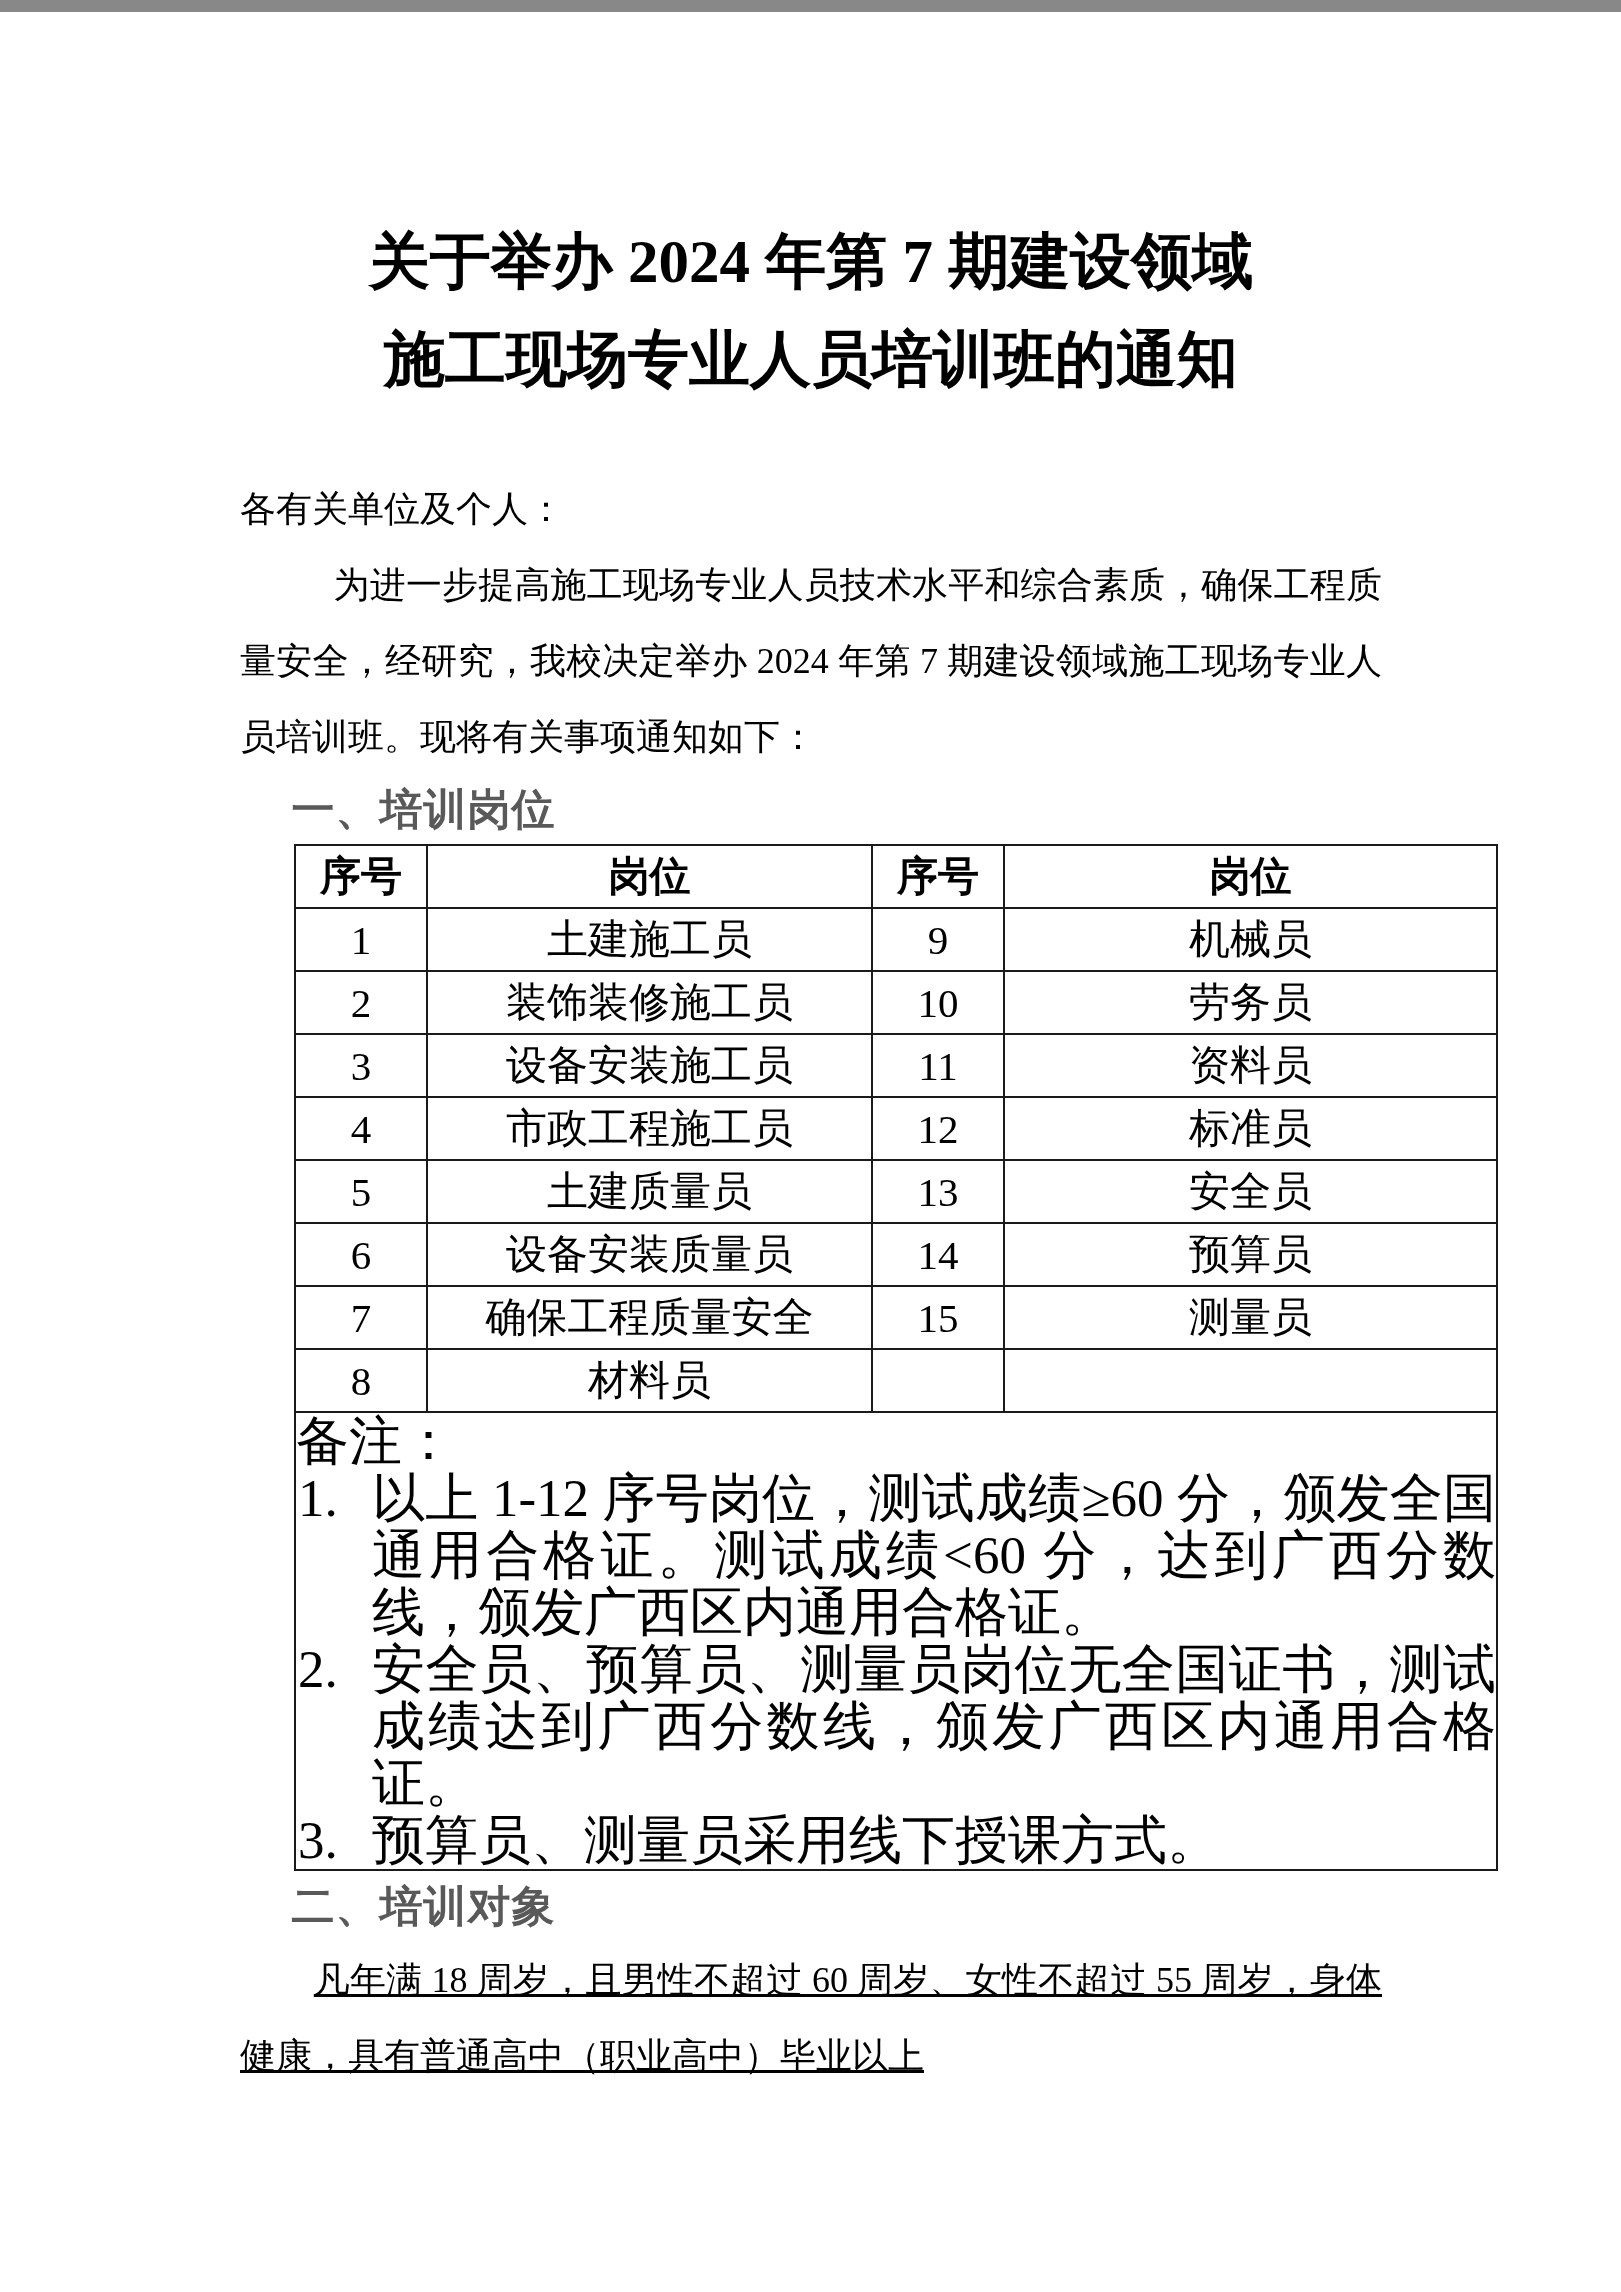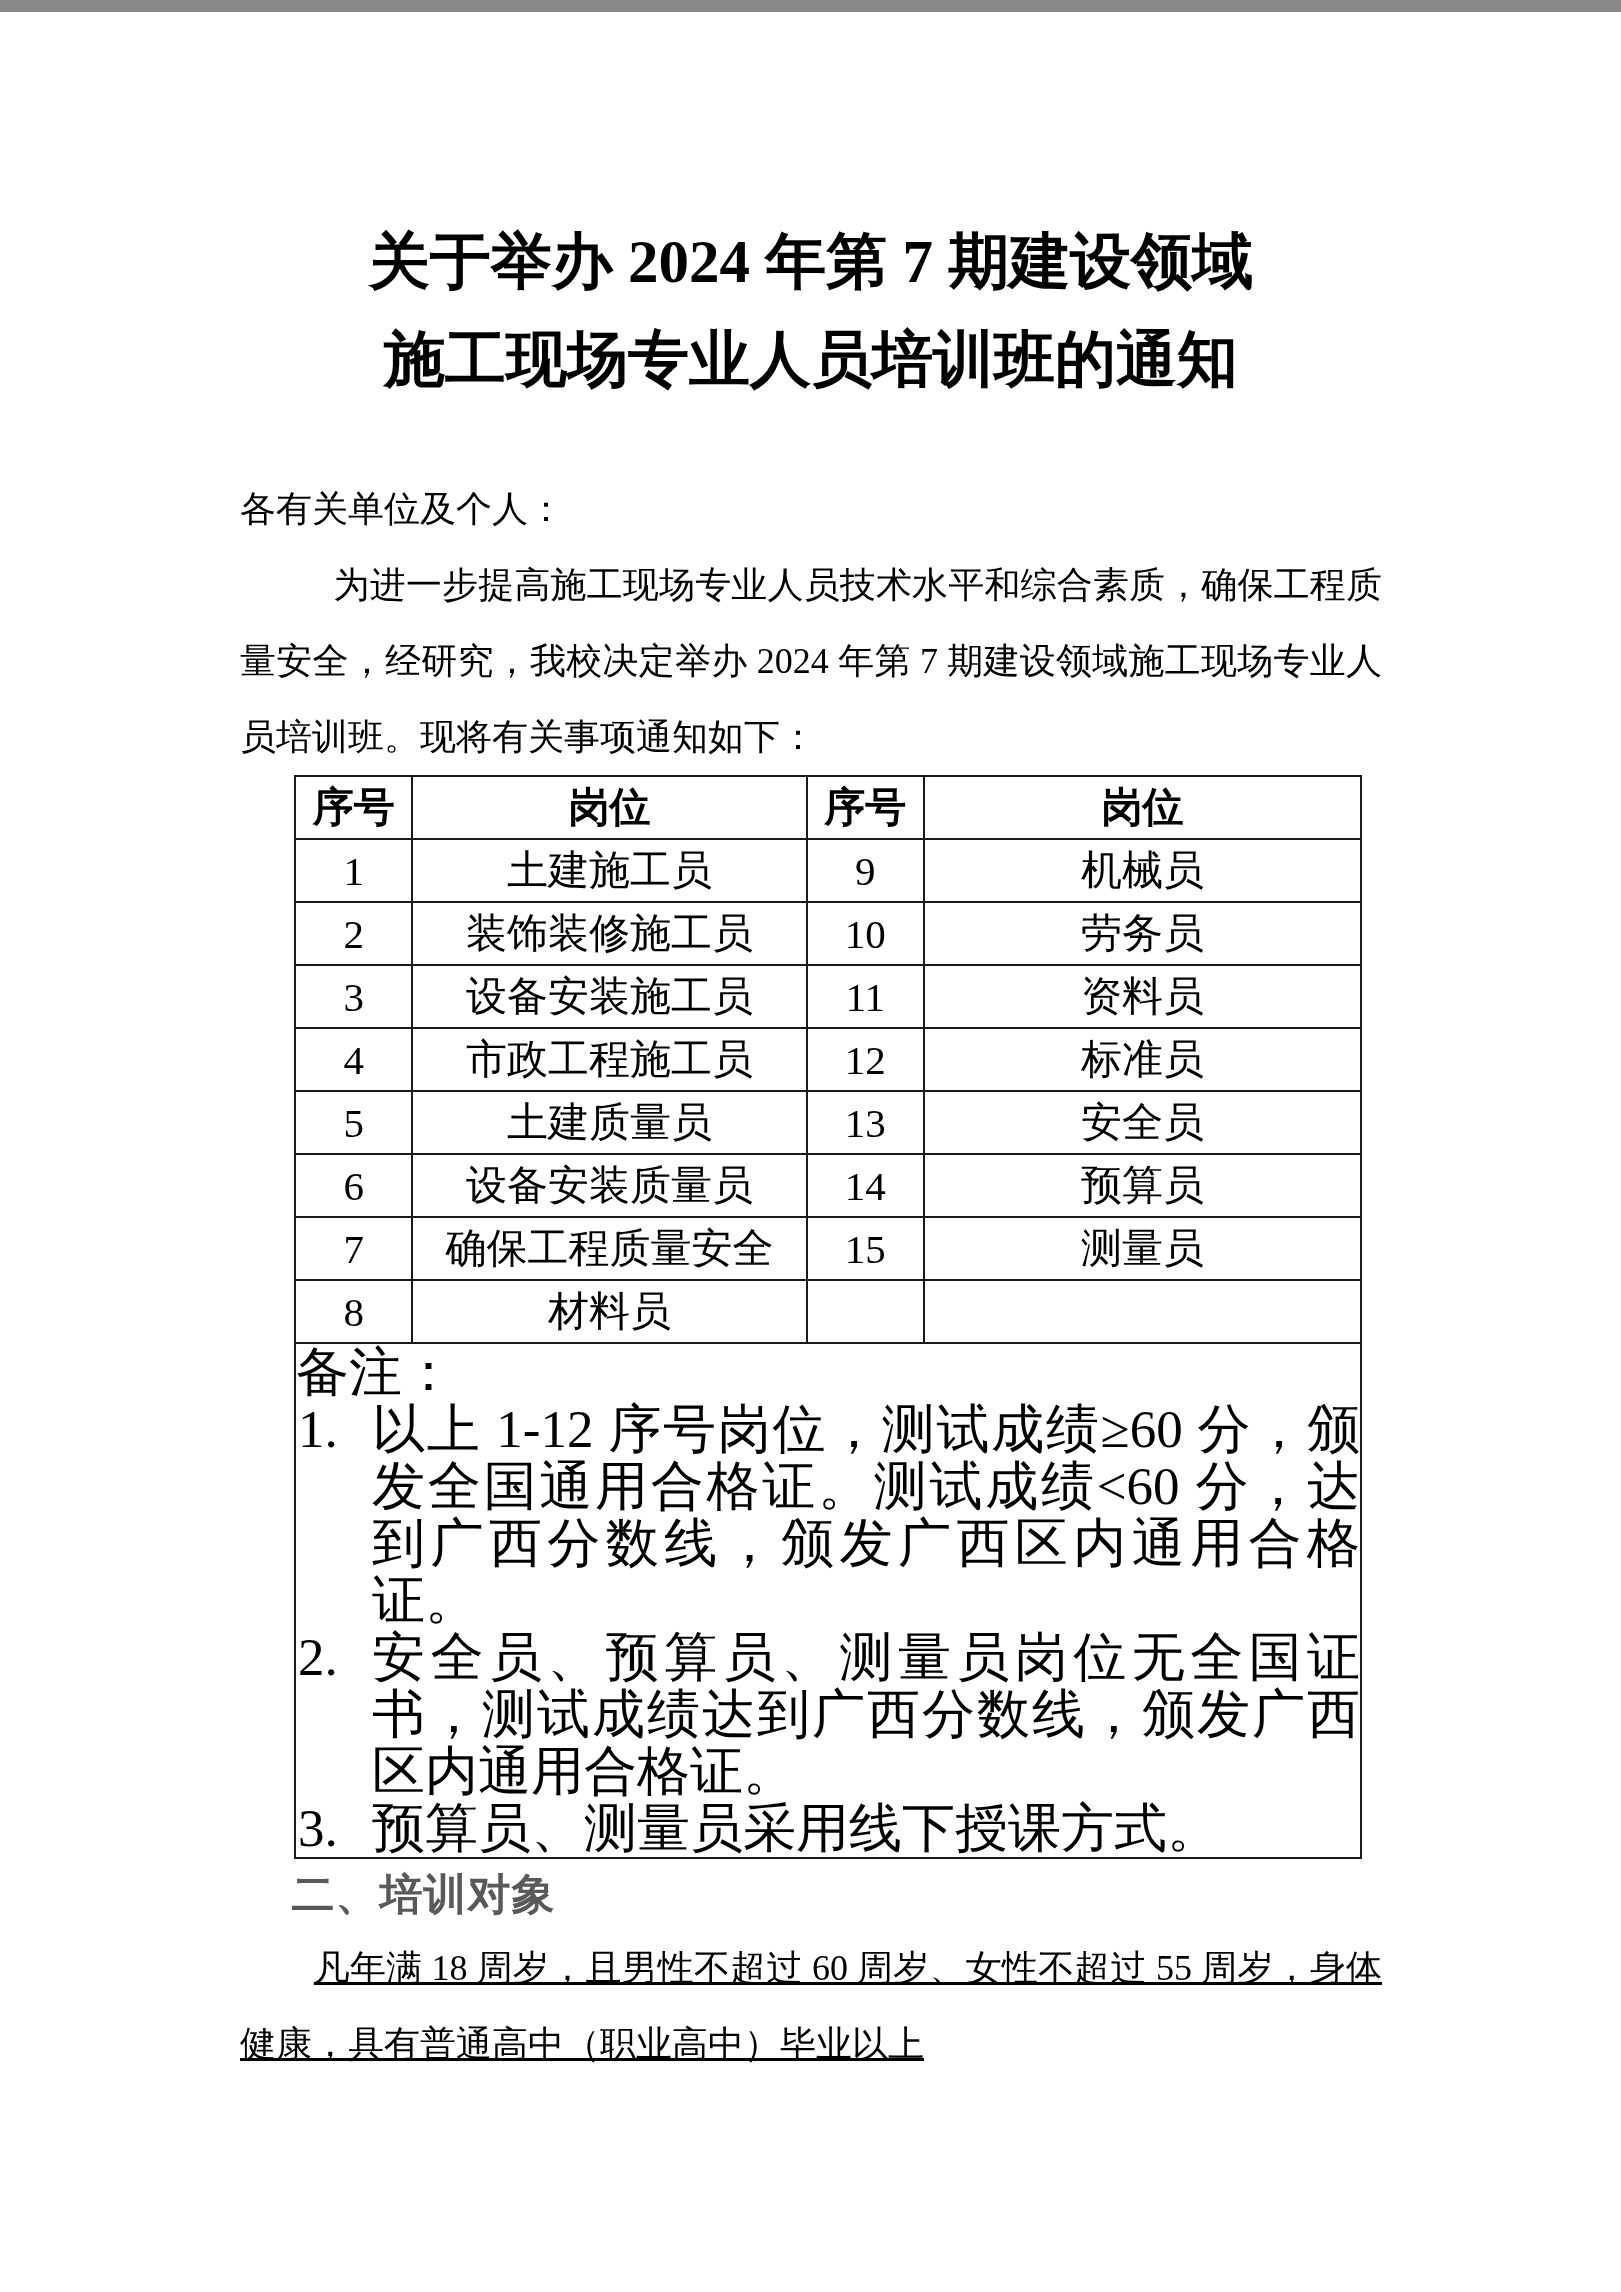--- a/index.html
+++ b/index.html
@@ -52,21 +52,21 @@
     color: #595959;
     line-height: 69px;
     text-indent: 1.2em;
     letter-spacing: 1px;
   }
   .section-heading.second { line-height: 71px; }
   table.positions {
     border-collapse: collapse;
     table-layout: fixed;
     margin-left: 54px;
-    width: 1068px;
+    width: 1204px;
     margin-top: 0;
   }
   table.positions th, table.positions td {
     border: 2px solid #1a1a1a;
     text-align: center;
     vertical-align: middle;
     font-size: 41px;
     height: 61px;
     padding: 0;
     font-family: "Liberation Serif", "DejaVu Serif", serif;
@@ -102,20 +102,21 @@
 
     <h1 class="doc-title">
       <span>关于举办 2024 年第 7 期建设领域</span><br>
       <span>施工现场专业人员培训班的通知</span>
     </h1>
 
     <p class="body-text salutation">各有关单位及个人：</p>
 
     <p class="body-text para">为进一步提高施工现场专业人员技术水平和综合素质，确保工程质量安全，经研究，我校决定举办 2024 年第 7 期建设领域施工现场专业人员培训班。现将有关事项通知如下：</p>
 
+    <h2 class="section-heading">一、培训岗位</h2>
 
     <table class="positions">
       <colgroup>
         <col style="width:11%">
         <col style="width:37%">
         <col style="width:11%">
         <col style="width:41%">
       </colgroup>
       <tbody>
         <tr>

